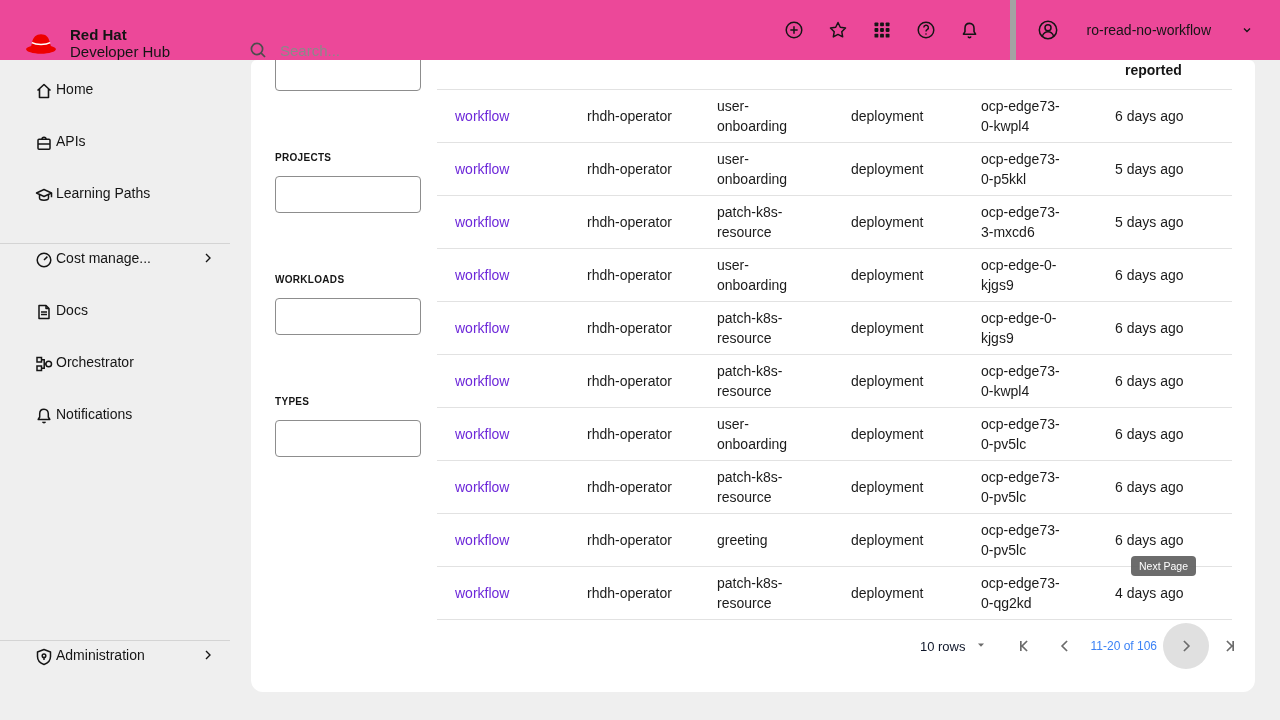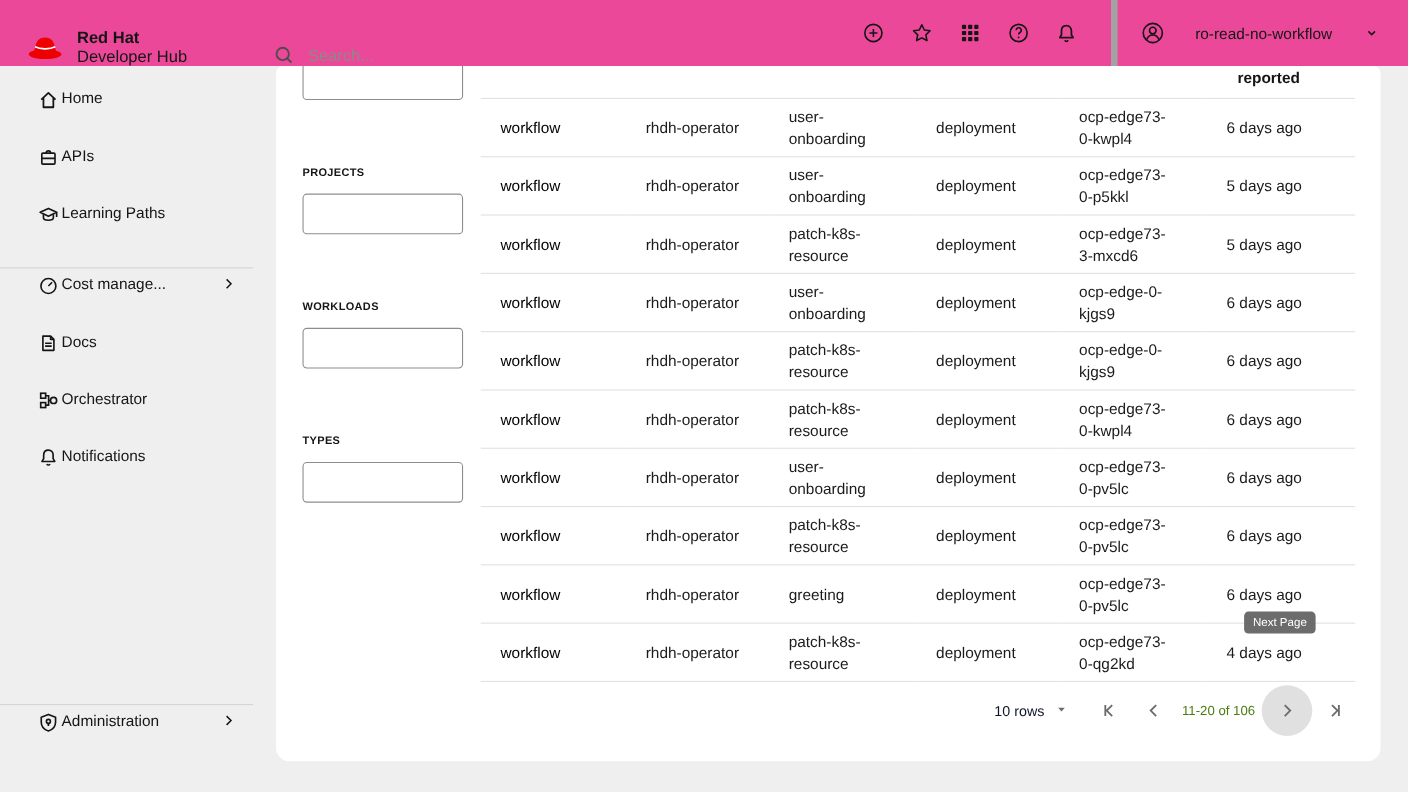--- a/index.html
+++ b/index.html
@@ -34,38 +34,38 @@
     border-radius:6px 6px 12px 12px;overflow:hidden;display:flex}
 
   
   .filters{width:186px;padding-left:24px}
   .filter-input{width:146px;height:37px;border:1px solid #8d8d8d;border-radius:4px;background:#fff;
     font-size:14px;padding:0 8px;outline:none}
   .filter-input.cut{margin-top:-6px;display:block}
   .filter-label{margin-top:61px;margin-bottom:13px;font-size:10px;font-weight:bold;letter-spacing:.3px}
 
   
-  .table-wrap{flex:1;padding-right:22px}
+  .table-wrap{flex:1;padding-right:6px}
   table{width:795px;border-collapse:collapse;table-layout:fixed;font-size:14px}
   thead th{height:29px;vertical-align:top;text-align:left;font-weight:bold;font-size:14px;
     padding:2px 16px 0 28px;border-bottom:1px solid #e2e2e2}
   tbody td{height:53px;border-bottom:1px solid #e2e2e2;padding:6px 16px 6px 18px;
     line-height:20px;vertical-align:middle;color:#1b1b1b;overflow:hidden}
   tbody td:nth-child(3){padding-right:26px}
   tbody td:nth-child(5){padding-right:30px}
-  a.workflow-link{color:#000000;text-decoration:none;cursor:pointer}
+  a.workflow-link{color:#6d28d9;text-decoration:none;cursor:pointer}
 
   
   .pagination{height:53px;display:flex;align-items:center;justify-content:flex-end}
   .rows-select{display:flex;gap:9px;font-size:13px;color:#0f172a;
     cursor:pointer;margin-right:18px}
   .pg-btn{width:40px;height:40px;border-radius:50%;display:flex;align-items:center;
     justify-content:center;cursor:pointer;background:transparent;border:none}
   .pg-btn.next{width:46px;height:46px;background:#e0e0e0}
-  .range{font-size:12px;color:#4d7c0f;margin:0 6px;white-space:nowrap}
+  .range{font-size:12px;color:#3b82f6;margin:0 6px;white-space:nowrap}
 
   .tooltip{position:absolute;left:880px;top:496px;background:rgba(97,97,97,.93);color:#fff;
     font-size:10.5px;padding:4px 8px;border-radius:4px;z-index:6;white-space:nowrap}
 
   svg{display:block}
 </style>
 </head>
 <body>
 
 <div class="header">

